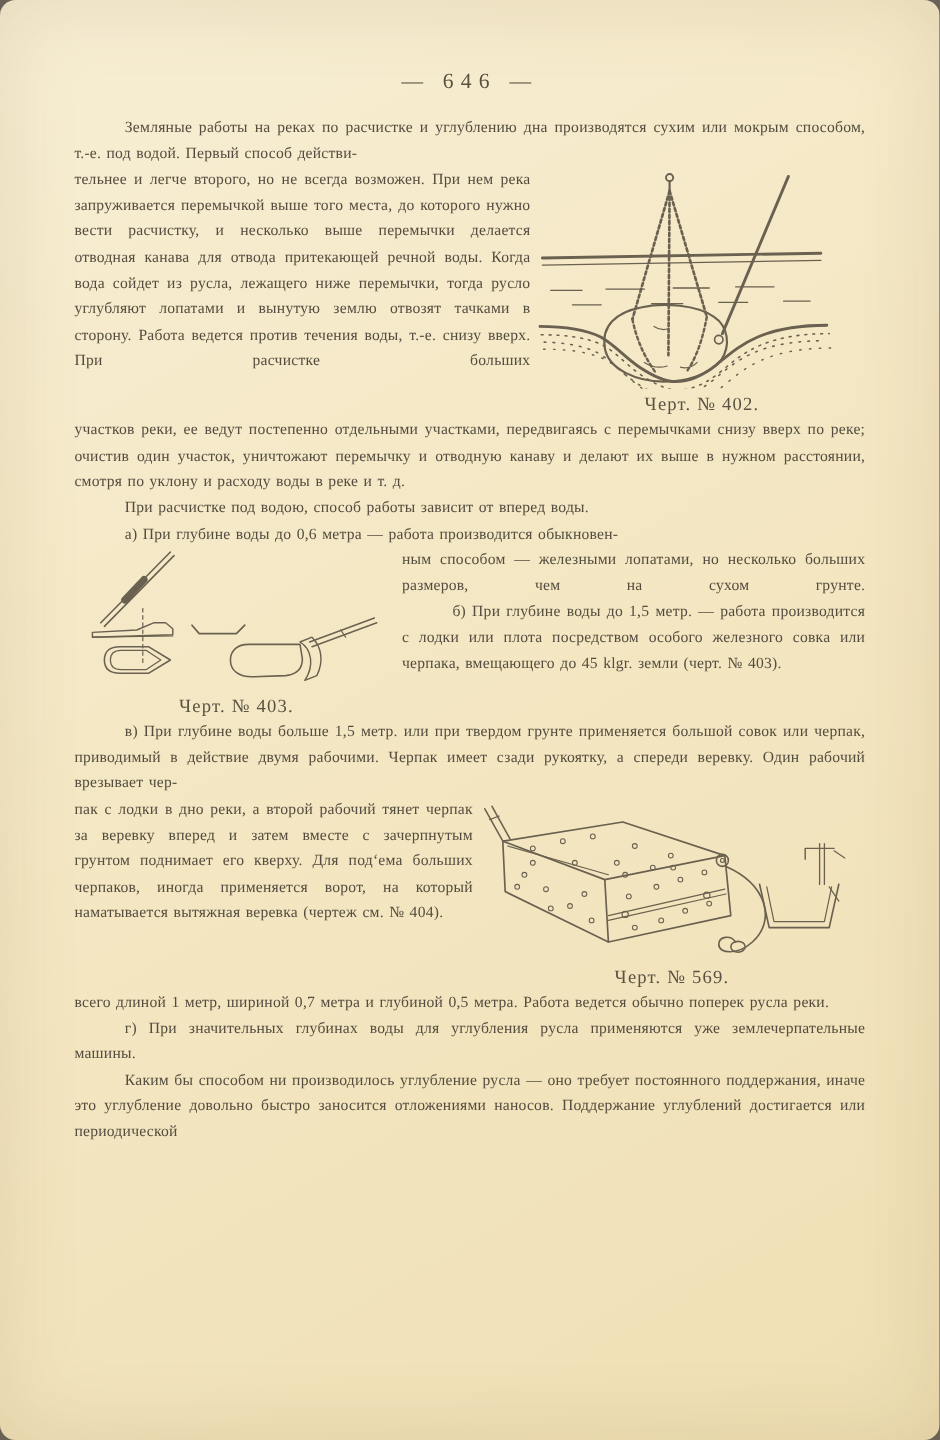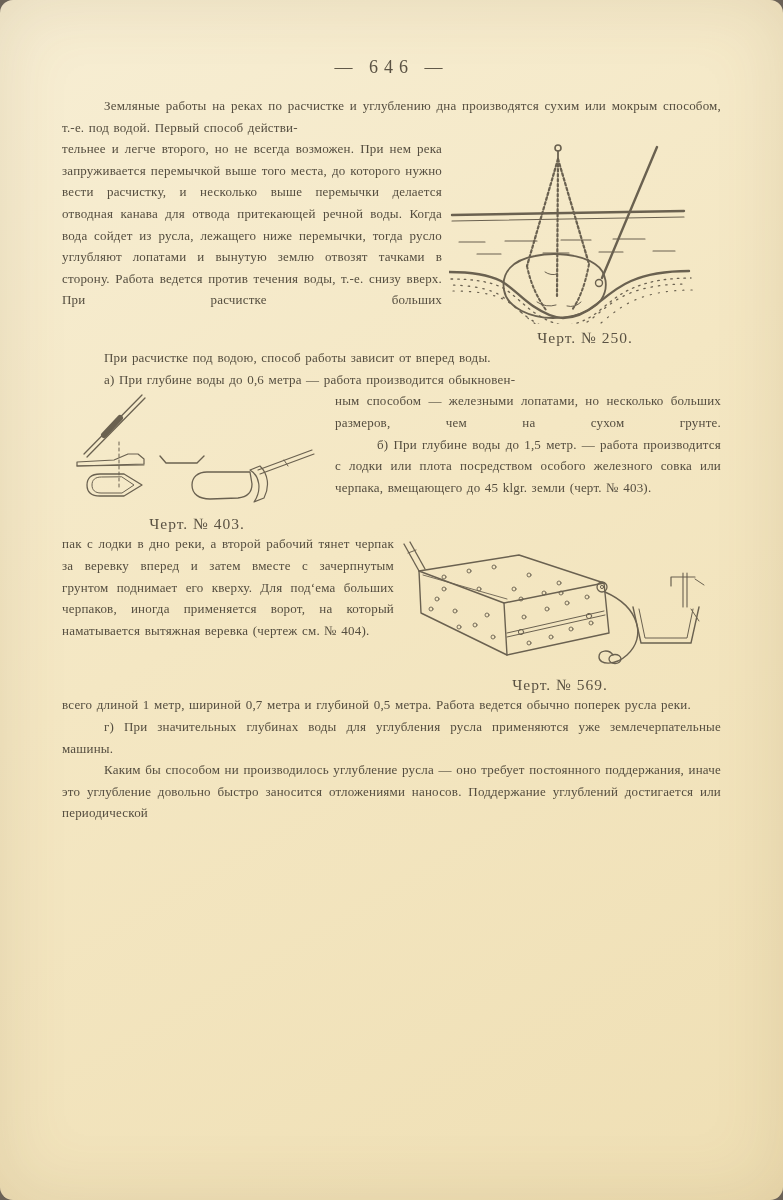--- a/index.html
+++ b/index.html
@@ -96,24 +96,25 @@
         <path d="M96,132 q6,4 12,2" stroke-width="1"></path>
 
         <use href="#g402" stroke-width="2.4"></use>
         <use href="#g402" transform="translate(2,7)" stroke-width="1.3" stroke-dasharray="1.6,5"></use>
         <use href="#g402" transform="translate(-3,13)" stroke-width="1.3" stroke-dasharray="1.4,6"></use>
         <use href="#g402" transform="translate(4,19)" stroke-width="1.2" stroke-dasharray="1.2,7"></use>
 
         <line x1="208" y1="7" x2="153" y2="138" stroke-width="2.4"></line>
         <circle cx="150" cy="143" r="3.5" stroke-width="1.4"></circle>
       </svg>
-      <figcaption class="fig-caption">Черт. № 250.</figcaption>
+      <figcaption class="fig-caption">Черт. № 402.</figcaption>
     </figure>
   </div>
 
+  <p class="para">участков реки, ее ведут постепенно отдельными участками, передвигаясь с перемычками снизу вверх по реке; очистив один участок, уничтожают перемычку и отводную канаву и делают их выше в нужном расстоянии, смотря по уклону и расходу воды в реке и т. д.</p>
   <p class="para indent">При расчистке под водою, способ работы зависит от вперед воды.</p>
   <p class="para indent">а) При глубине воды до 0,6 метра — работа производится обыкновен-</p>
 
   <div class="row">
     <figure class="fig403">
       <svg class="sketch" width="270" height="118" viewBox="0 0 270 118">
 
         <line x1="80" y1="3" x2="22" y2="62" stroke-width="1.3"></line>
         <line x1="83" y1="6" x2="25" y2="65" stroke-width="1.3"></line>
         <line x1="58" y1="26" x2="42" y2="43" stroke-width="6"></line>
@@ -134,20 +135,21 @@
         <line x1="222" y1="68" x2="226" y2="74" stroke-width="1"></line>
       </svg>
       <figcaption class="fig-caption">Черт. № 403.</figcaption>
     </figure>
     <div class="col-b">
       <p class="para justify-all">ным способом — железными лопатами, но несколько больших размеров, чем на сухом грунте.</p>
       <p class="para indent">б) При глубине воды до 1,5 метр. — работа производится с лодки или плота посредством особого железного совка или черпака, вмещающего до 45 klgr. земли (черт. № 403).</p>
     </div>
   </div>
 
+  <p class="para indent">в) При глубине воды больше 1,5 метр. или при твердом грунте применяется большой совок или черпак, приводимый в действие двумя рабочими. Черпак имеет сзади рукоятку, а спереди веревку. Один рабочий врезывает чер-</p>
 
   <div class="row">
     <div class="col-c">
       <p class="para">пак с лодки в дно реки, а второй рабочий тянет черпак за веревку вперед и затем вместе с зачерпнутым грунтом поднимает его кверху. Для под‘ема больших черпаков, иногда применяется ворот, на который наматывается вытяжная веревка (чертеж см. № 404).</p>
     </div>
     <figure class="fig404">
       <svg class="sketch" width="322" height="134" viewBox="0 0 322 134">
 
         <path d="M20,34 L120,18 L205,46 L105,66 Z" stroke-width="1.4"></path>
         <path d="M20,34 L22,76 L108,118 L105,66" stroke-width="1.4"></path>

